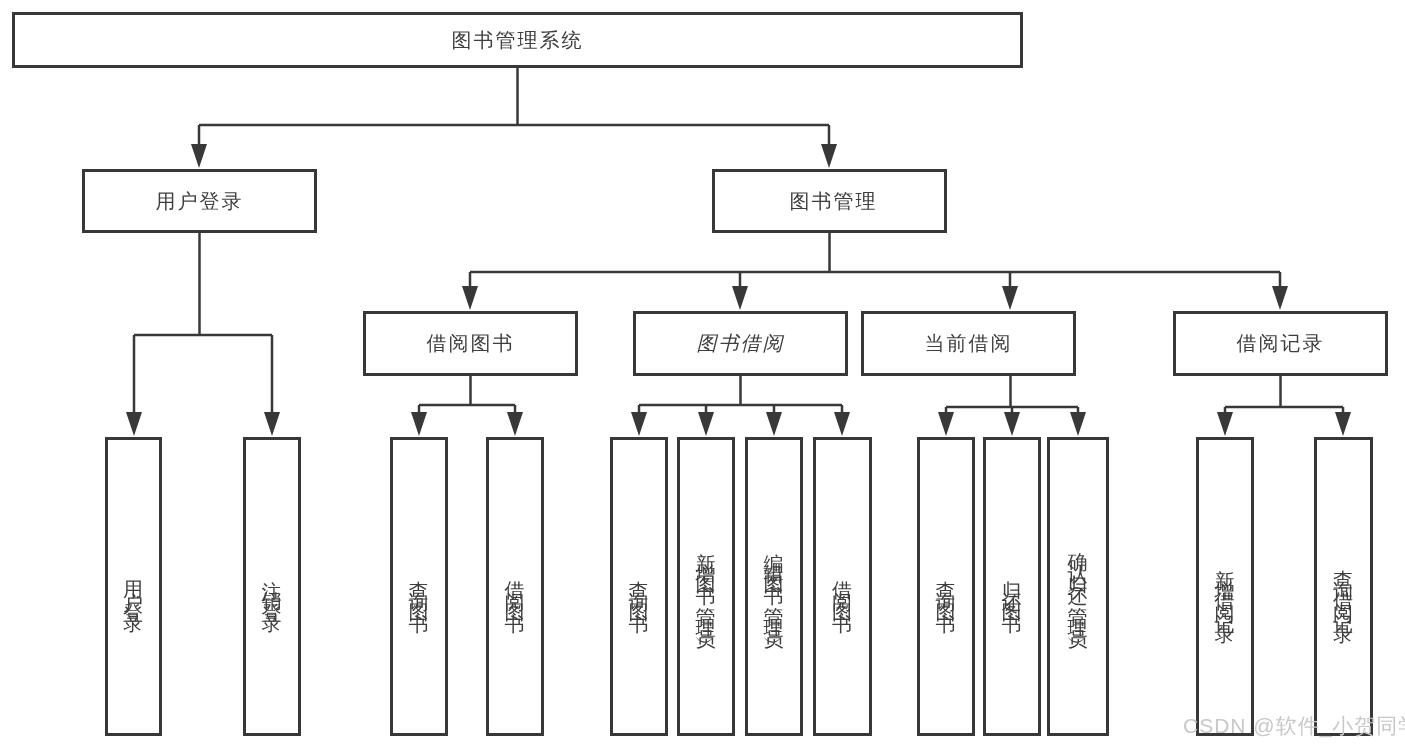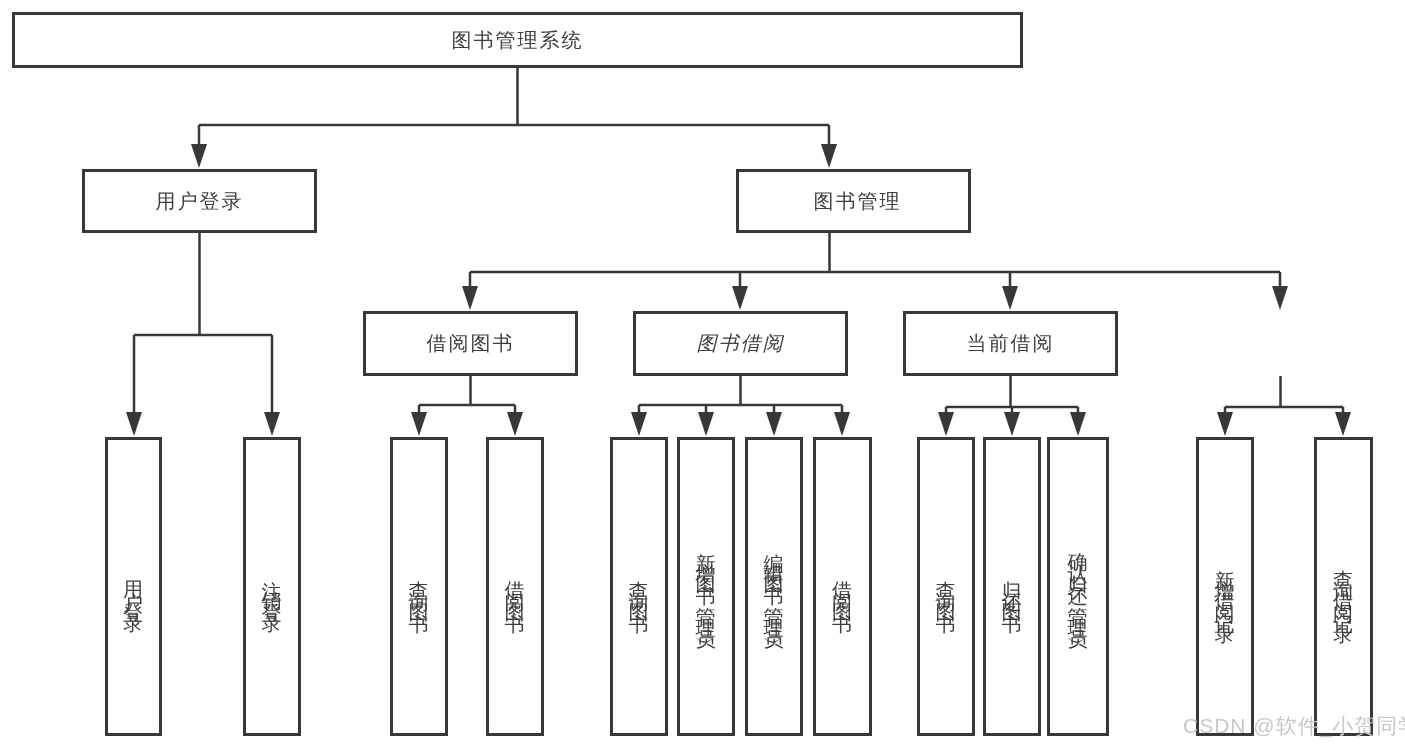--- a/index.html
+++ b/index.html
@@ -42,24 +42,24 @@
     left: 1183px;
     top: 712px;
     font-size: 21px;
     color: #c8c8c8;
     letter-spacing: 1px;
     white-space: nowrap;
   }
   
   .n-root          { left: 12px;   top: 12px;  width: 1011px; height: 56px; }
   .n-user-login    { left: 82px;   top: 169px; width: 235px;  height: 64px; }
-  .n-book-mgmt     { left: 736px;  top: 169px; width: 235px;  height: 64px; padding-left: 8px; }
+  .n-book-mgmt     { left: 712px;  top: 169px; width: 235px;  height: 64px; padding-left: 8px; }
   .n-new-books     { left: 363px;  top: 311px; width: 215px;  height: 65px; }
   .n-book-borrow   { left: 633px;  top: 311px; width: 215px;  height: 65px; font-style: italic; }
-  .n-cur-borrow    { left: 903px;  top: 311px; width: 215px;  height: 65px; }
+  .n-cur-borrow    { left: 861px;  top: 311px; width: 215px;  height: 65px; }
   .n-borrow-rec    { left: 1173px; top: 311px; width: 215px;  height: 65px; }
   .leaf            { top: 437px; height: 299px; }
   .l1  { left: 105px;  width: 57px; }
   .l2  { left: 243px;  width: 58px; }
   .l3  { left: 390px;  width: 58px; }
   .l4  { left: 486px;  width: 58px; }
   .l5  { left: 610px;  width: 58px; }
   .l6  { left: 677px;  width: 58px; }
   .l7  { left: 745px;  width: 58px; }
   .l8  { left: 813px;  width: 59px; }
@@ -115,20 +115,21 @@
   </svg>
 
   <div class="box n-root">图书管理系统</div>
 
   <div class="box n-user-login">用户登录</div>
   <div class="box n-book-mgmt">图书管理</div>
 
   <div class="box n-new-books">借阅图书</div>
   <div class="box n-book-borrow">图书借阅</div>
   <div class="box n-cur-borrow">当前借阅</div>
+  <div class="box n-borrow-rec">借阅记录</div>
 
   <div class="box vbox leaf l1">用户登录</div>
   <div class="box vbox leaf l2">注销登录</div>
 
   <div class="box vbox leaf l3">查询图书</div>
   <div class="box vbox leaf l4">借阅图书</div>
 
   <div class="box vbox leaf l5">查询图书</div>
   <div class="box vbox leaf l6">新增图书（管理员）</div>
   <div class="box vbox leaf l7">编辑图书（管理员）</div>

